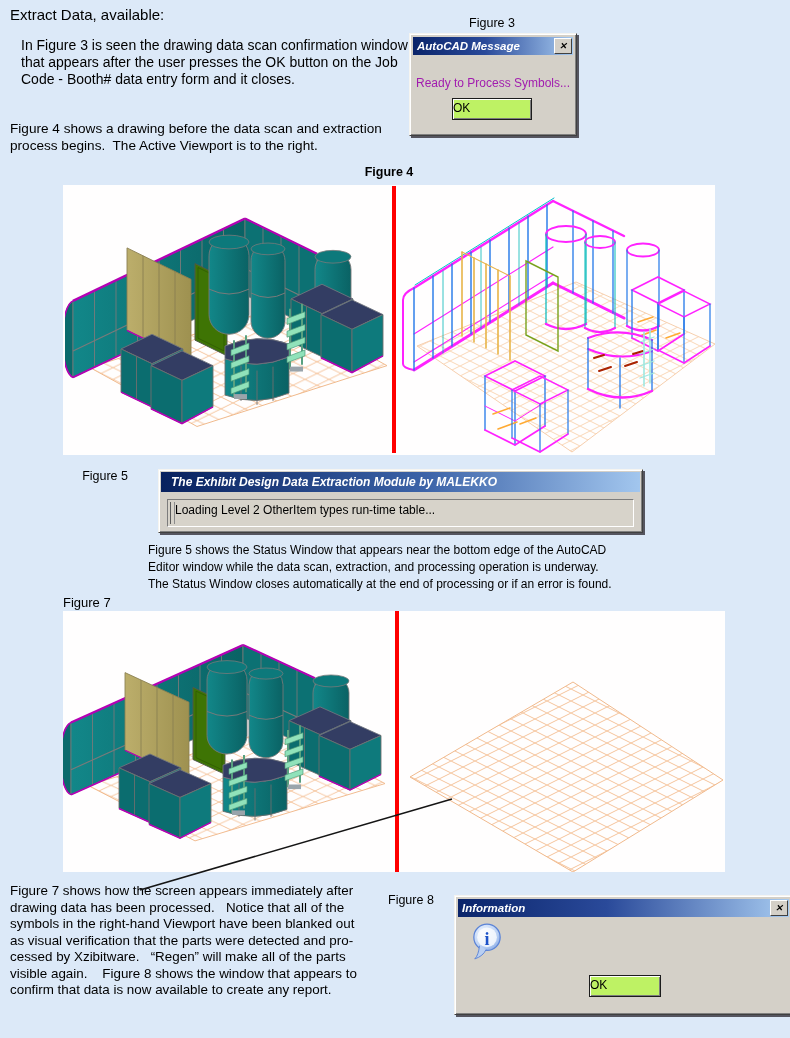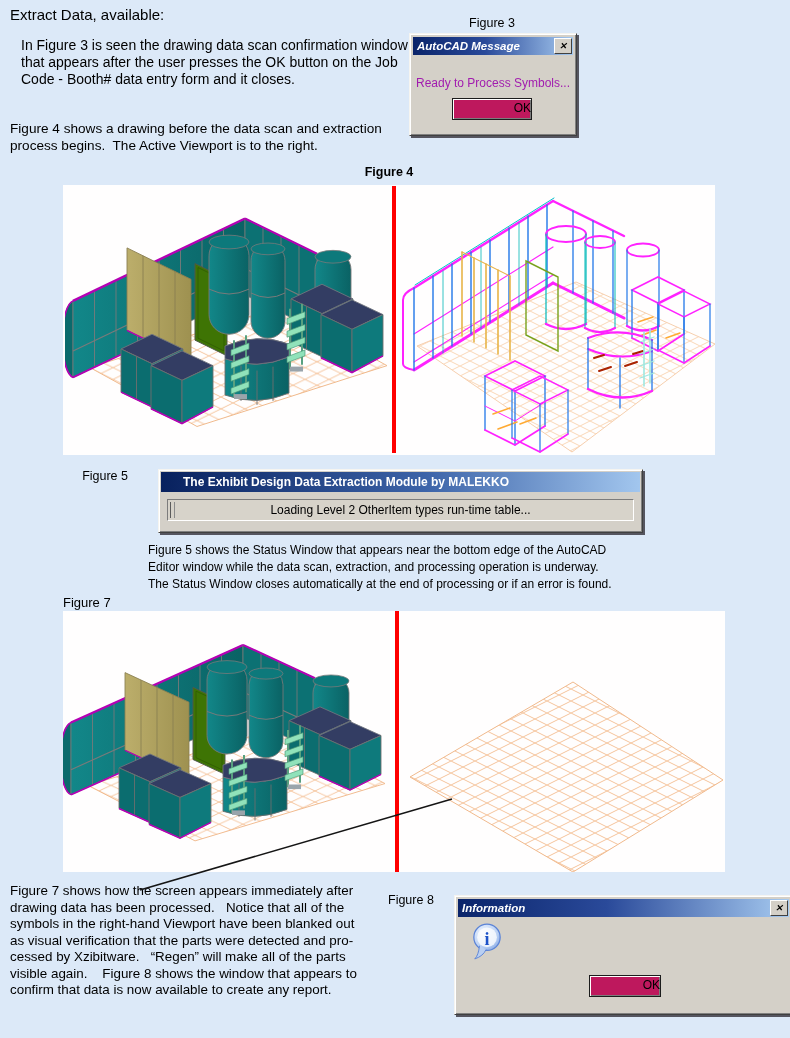--- a/index.html
+++ b/index.html
@@ -19,34 +19,34 @@
        border:1px solid;border-color:#f5f4f0 #404040 #404040 #f5f4f0;
        box-shadow:inset 1px 1px 0 #ffffff, inset -1px -1px 0 #808080, 2px 2px 0 #55555f;}
   .tbar{position:absolute;left:3px;right:3px;top:3px;height:18px;
         background:linear-gradient(90deg,#0a246a 0%,#2a4a9a 45%,#a6caf0 100%);
         color:#fff;font-weight:bold;font-size:11.5px;line-height:18px;
         padding-left:4px;box-sizing:border-box;display:flex;align-items:center;font-style:italic;}
   .tbar .ttl{flex:1;line-height:normal;}
   .xbtn{width:16px;height:14px;margin-right:1px;background:#d4d0c8;color:#000;
         border:1px solid;border-color:#ffffff #404040 #404040 #ffffff;
         font-size:9px;font-weight:bold;display:flex;align-items:center;justify-content:center;}
-  .btn{position:absolute;background:#be185d;border:1px solid #1c1c1c;
+  .btn{position:absolute;background:#bef264;border:1px solid #1c1c1c;
        box-shadow:inset 1px 1px 0 #ffffff, inset -1px -1px 0 #7c7c7c;
-       font-size:12px;text-align:right;}
+       font-size:12px;text-align:left;}
   .dmsg{position:absolute;font-size:12px;color:#a21caf;}
   
   .statwin{position:absolute;left:158px;top:469px;width:483px;height:62px;background:#d4d0c8;
        border:1px solid;border-color:#f5f4f0 #404040 #404040 #f5f4f0;
        box-shadow:inset 1px 1px 0 #ffffff, inset -1px -1px 0 #808080, 2px 2px 0 #55555f;}
   .stitle{position:absolute;left:2px;right:2px;top:2px;height:20px;
         background:linear-gradient(90deg,#08215e 0%,#3c63a8 55%,#a2c6ee 100%);
-        color:#fff;font-weight:bold;font-size:12px;line-height:20px;padding-left:22px;box-sizing:border-box;}
-  .sfield{position:absolute;left:8px;right:8px;top:29px;height:22px;background:#d7d3ca;
+        color:#fff;font-weight:bold;font-size:12px;line-height:20px;padding-left:10px;box-sizing:border-box;font-style:italic;}
+  .sfield{position:absolute;left:8px;right:8px;top:29px;height:28px;background:#d7d3ca;
         border:1px solid;border-color:#7c7c7c #ffffff #ffffff #7c7c7c;
-        font-size:12px;line-height:21px;box-sizing:border-box;text-align:center;}
+        font-size:12px;line-height:21px;padding-left:7px;box-sizing:border-box;}
   .stick{position:absolute;left:2px;top:2px;bottom:2px;width:3px;
         border-left:1px solid #5c5c5c;border-right:1px solid #8c8c8c;}
   .leader{position:absolute;left:128px;top:790px;z-index:6;pointer-events:none;}
   svg{display:block;}
   .abs{position:absolute;}
 </style>
 </head>
 <body>
 
 <svg width="0" height="0" style="position:absolute" aria-hidden="true">

